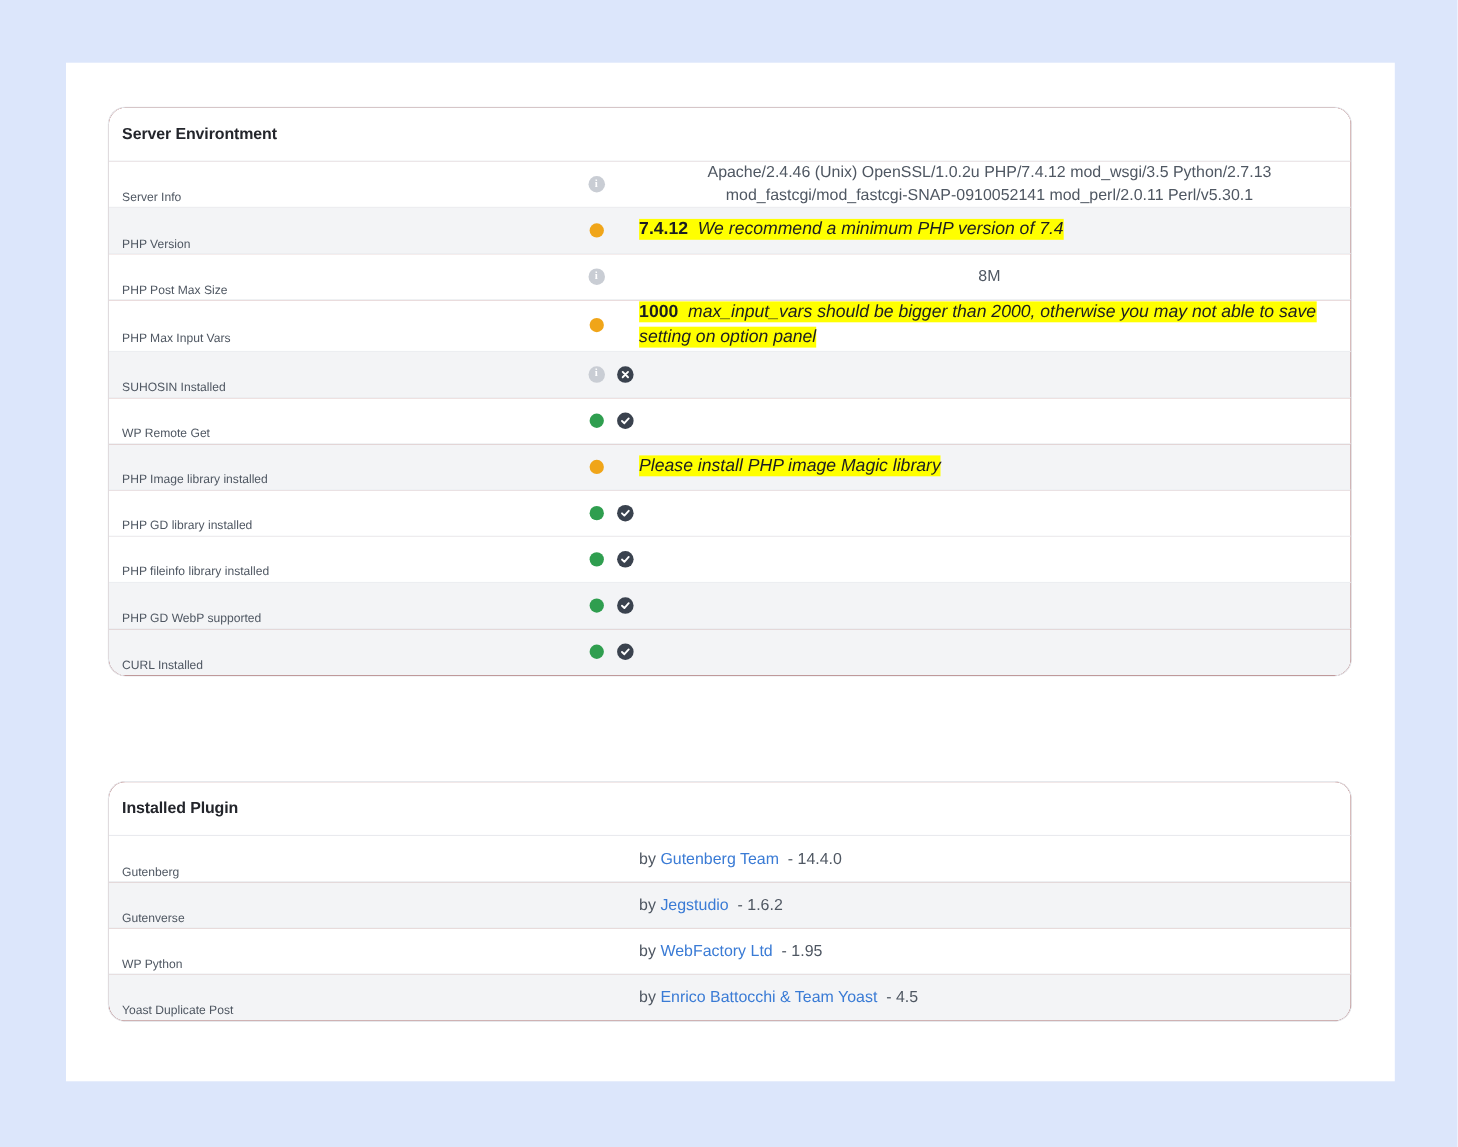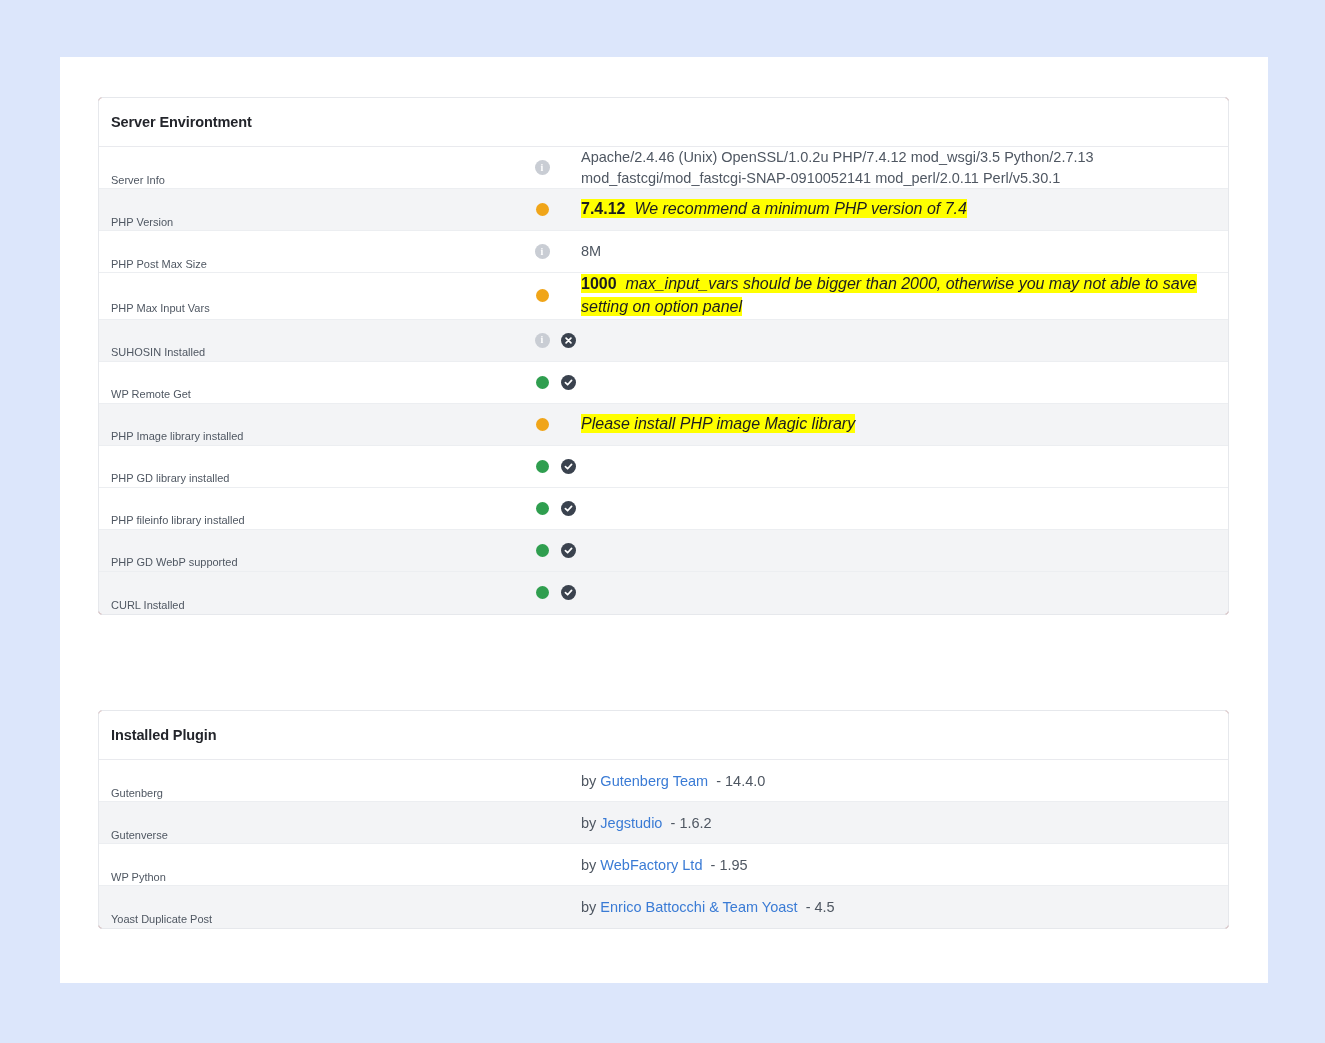--- a/index.html
+++ b/index.html
@@ -24,21 +24,21 @@
     height: 926px;
     background: #ffffff;
   }
 
   .card {
     position: absolute;
     left: 38px;
     width: 1131px;
     background: #7f1d1d;
     border: 1px solid #e6e8ec;
-    border-radius: 4px;
+    border-radius: 16px;
     box-sizing: border-box;
     overflow: hidden;
   }
   .card.server-card { top: 40px; }
   .card.plugin-card { top: 653px; }
 
   .card-header {
     height: 48px;
     display: flex;
     align-items: center;
@@ -121,21 +121,21 @@
   }
   .badge.mark svg { display: block; }
 
   .row-value {
     flex: 1 1 auto;
     font-size: 14.5px;
     color: #4f5762;
     line-height: 1.42;
     padding-right: 10px;
   }
-  .row-value .multiline { display: block; }
+  .row-value .multiline { display: block; text-align: center; }
 
   .hl {
     background: #ffff00;
     color: #1c1d21;
     font-style: italic;
     font-size: 16px;
     padding: 1px 0;
     box-decoration-break: clone;
     margin-top: 47px;
     -webkit-box-decoration-break: clone;

